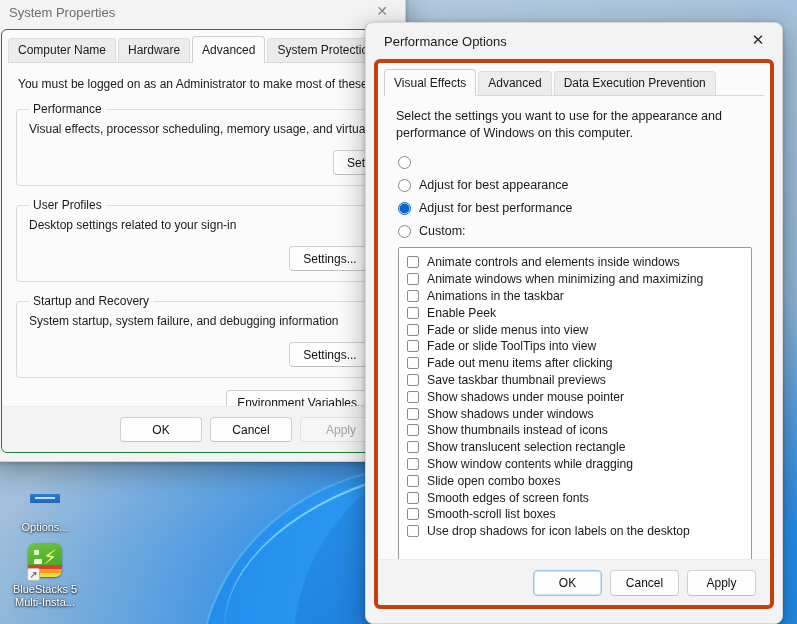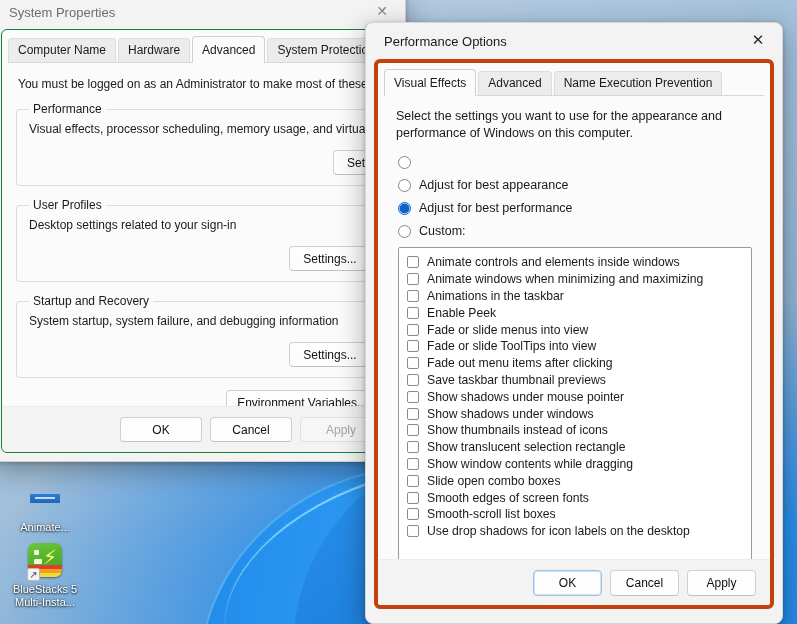--- a/index.html
+++ b/index.html
@@ -266,21 +266,21 @@
 <div id="desktop">
   <div class="bloom-petal" id="petal-a"></div>
   <div class="bloom-petal" id="petal-b"></div>
   <div class="bloom-petal" id="petal-c"></div>
   <div class="bloom-petal" id="petal-rim"></div>
 
   <div class="desk-icon" id="icon-windowsc">
     <div class="glyph-wrap">
       <div class="txt-glyph"></div>
     </div>
-    <div class="cap">Animate...</div>
+    <div class="cap">Options...</div>
   </div>
 
   <div class="desk-icon" id="icon-bluestacks">
     <div class="glyph-wrap">
       <div class="bs-glyph">
         <div class="dot1"></div>
         <div class="dot2"></div>
         <div class="bolt-s">⚡</div>
         <div class="stripe-r"></div>
         <div class="stripe-o"></div>
@@ -350,21 +350,21 @@
 <div class="win" id="perfopts">
   <div class="titlebar">
     <div class="title">Performance Options</div>
     <div class="winclose">✕</div>
   </div>
 
   <div class="body">
     <div class="tabstrip">
       <div class="tab active">Visual Effects</div>
       <div class="tab">Advanced</div>
-      <div class="tab">Name Execution Prevention</div>
+      <div class="tab">Data Execution Prevention</div>
     </div>
 
     <div class="po-pane">
       <p class="po-intro">Select the settings you want to use for the appearance and performance of Windows on this computer.</p>
 
       <div class="radio-row">
         <span class="radio"></span>
       </div>
       <div class="radio-row">
         <span class="radio"></span>

